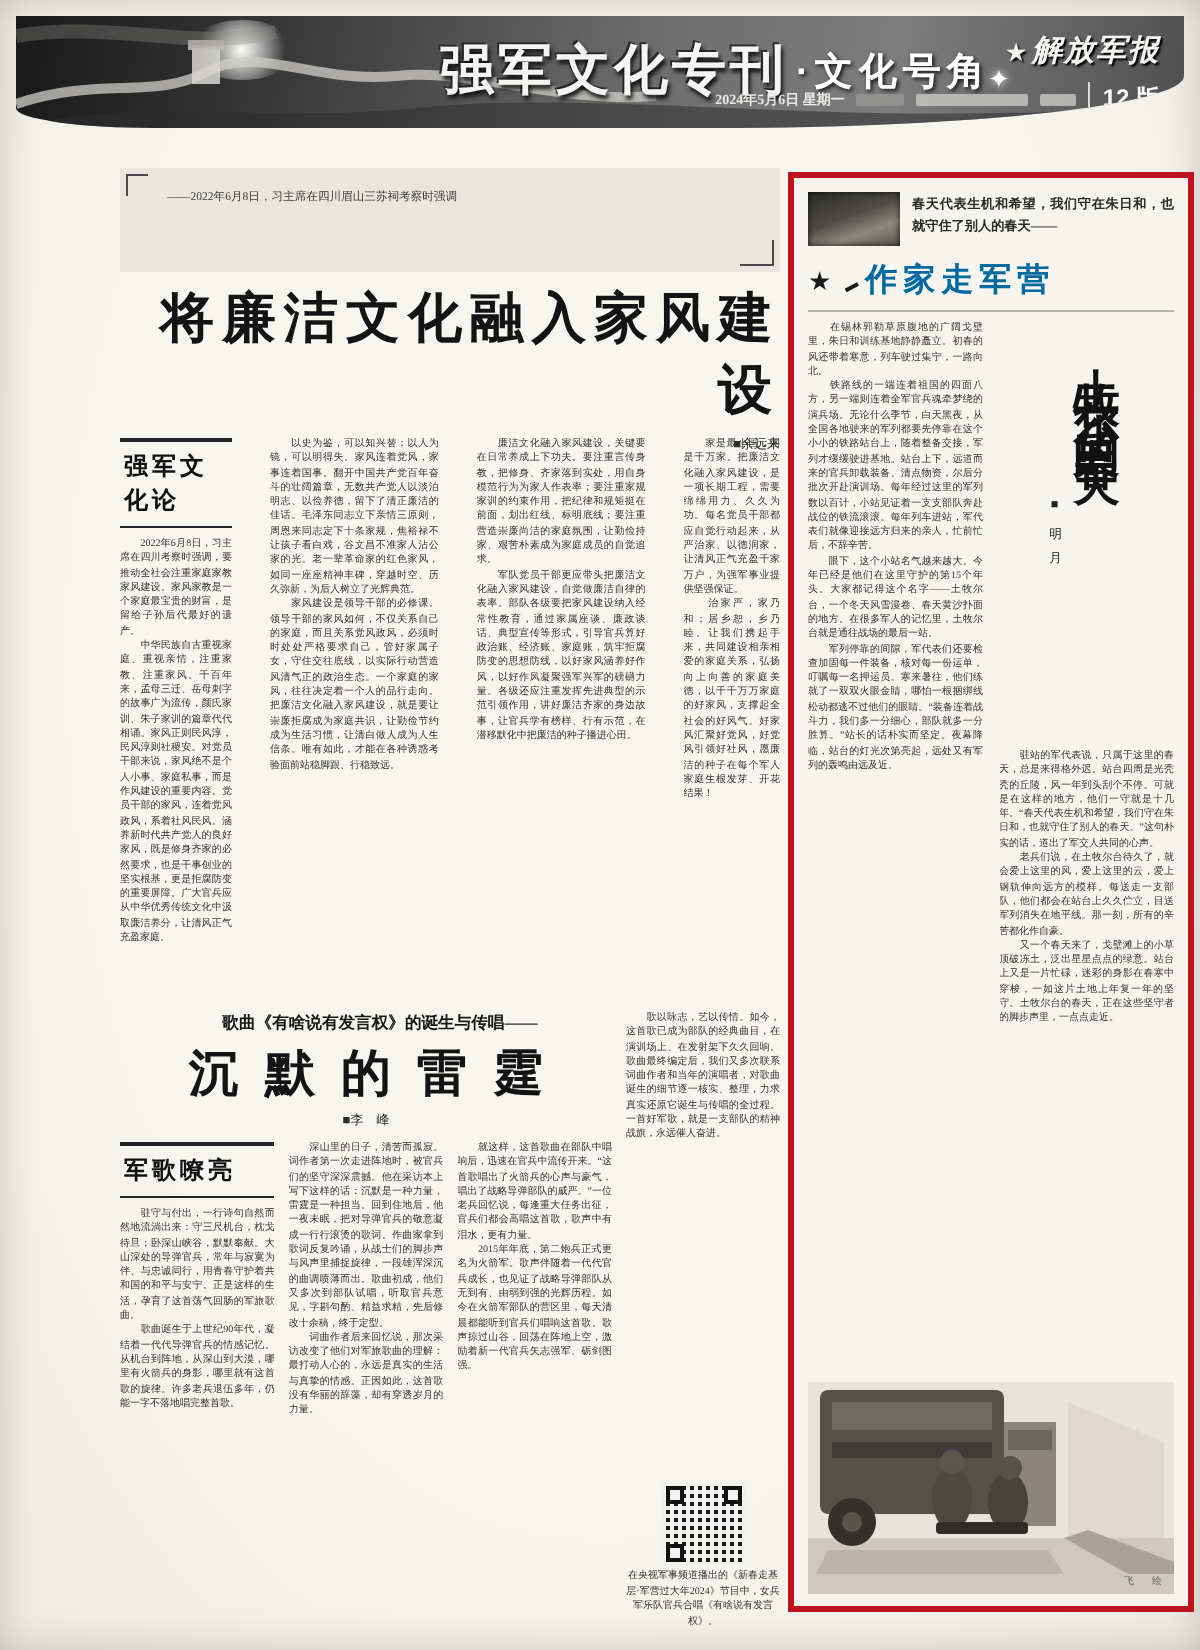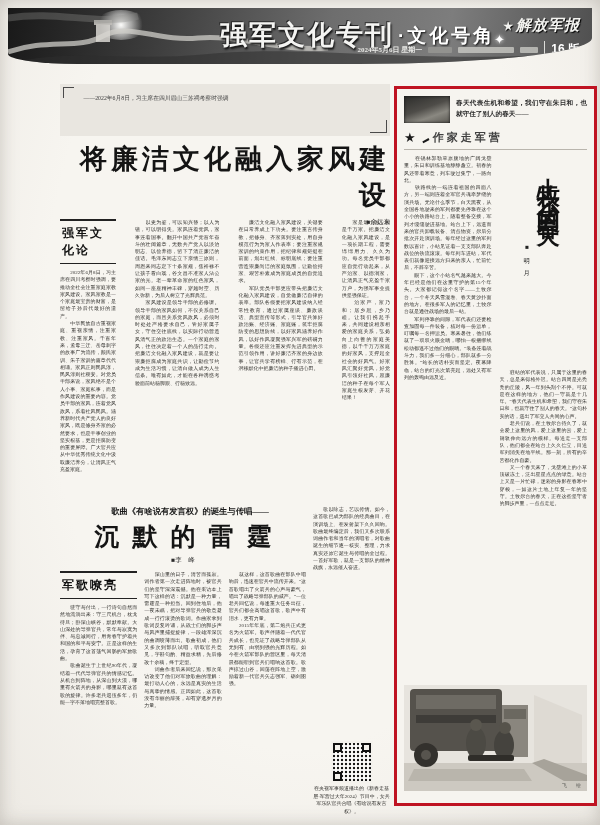--- a/index.html
+++ b/index.html
@@ -81,22 +81,22 @@
            border:3px solid #bf1322;background:#f6f4ef;padding:7px;}
   .intro-row{display:flex;gap:6px;align-items:flex-start;}
   .thumb{width:46px;height:27px;flex:none;background:
          linear-gradient(160deg,#2c2c2a 0%,#4e4c48 45%,#8a8881 70%,#5a5852 100%);
          box-shadow:inset 0 0 3px #111;}
   .intro-text{font-size:6.6px;font-weight:bold;line-height:1.6;text-align:justify;padding-top:2px;}
   .label-row{display:flex;align-items:center;gap:5px;margin:7px 0 5px 0;padding-bottom:4px;
              border-bottom:1px solid #b9b5ad;}
   .star-ic{font-size:13px;color:#1a1a1a;line-height:1;}
   .slash-ic{display:inline-block;width:7px;height:2px;background:#1a1a1a;transform:rotate(-28deg) translateY(3px);}
-  .feature-label{font-family:"Liberation Sans",sans-serif;font-weight:900;font-size:11px;
-                 letter-spacing:3px;color:#404040;}
+  .feature-label{font-family:"Liberation Sans",sans-serif;font-weight:900;font-size:16px;
+                 letter-spacing:3px;color:#0369a1;}
   .feature-cols{display:flex;gap:8px;height:524px;}
   .fcol{flex:1;overflow:hidden;}
   .fcol .body-text{height:100%;}
   .fcol.right{display:flex;flex-direction:column;}
   .vtitle-wrap{height:208px;flex:none;display:flex;justify-content:center;align-items:flex-start;gap:3px;}
   .vbyline{writing-mode:vertical-rl;font-size:6.3px;margin-top:88px;letter-spacing:3px;color:#222;}
   .vtitle{writing-mode:vertical-rl;font-family:"Liberation Sans",sans-serif;font-weight:900;
           font-size:23px;letter-spacing:8px;color:#121212;margin-top:4px;}
   .fcol.right .body-text{flex:1;margin-top:6px;}
   .illustration{margin-top:6px;height:106px;position:relative;background:#e8e5df;
@@ -123,21 +123,21 @@
     </div>
     <div class="flare">✦</div>
     <div class="logo">
       <span class="star">★</span><span>解放军报</span>
     </div>
     <div class="banner-meta">
       <span>2024年5月6日 星期一</span>
       <span class="meta-pill mp1"></span>
       <span class="meta-pill mp2"></span>
       <span class="meta-pill mp3"></span>
-      <span class="edition">16 版</span>
+      <span class="edition">12 版</span>
     </div>
   </div>
 
   <div class="quote-box">
     <div class="quote-attr">——2022年6月8日，习主席在四川眉山三苏祠考察时强调</div>
   </div>
 
   <div class="head-block">
     <h1 class="main-headline">将廉洁文化融入家风建设</h1>
     <div class="byline">■余远来</div>

